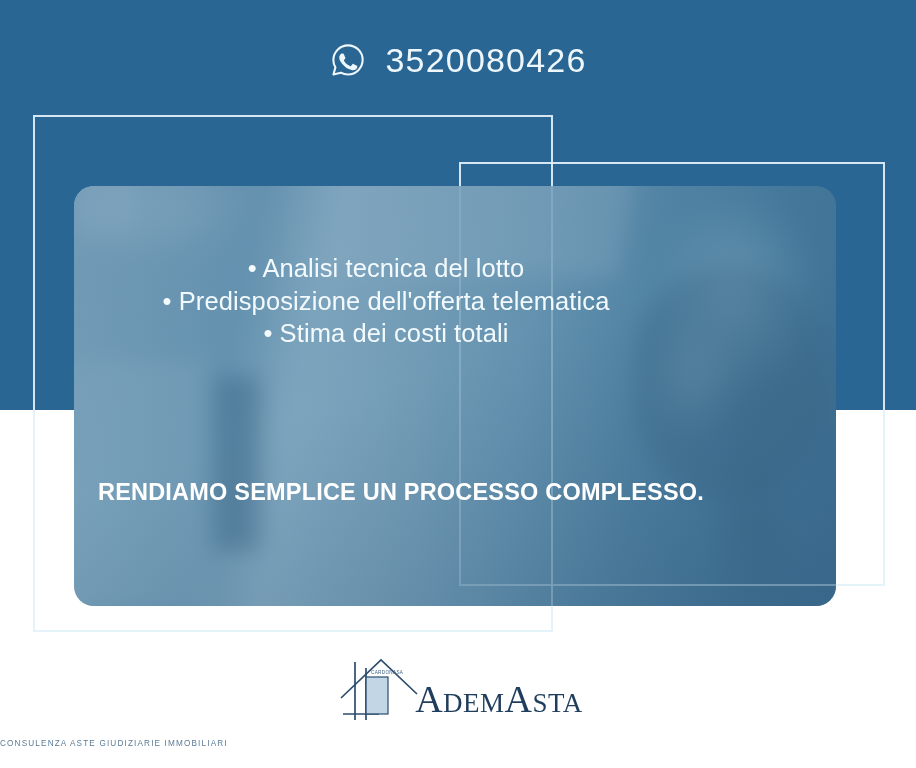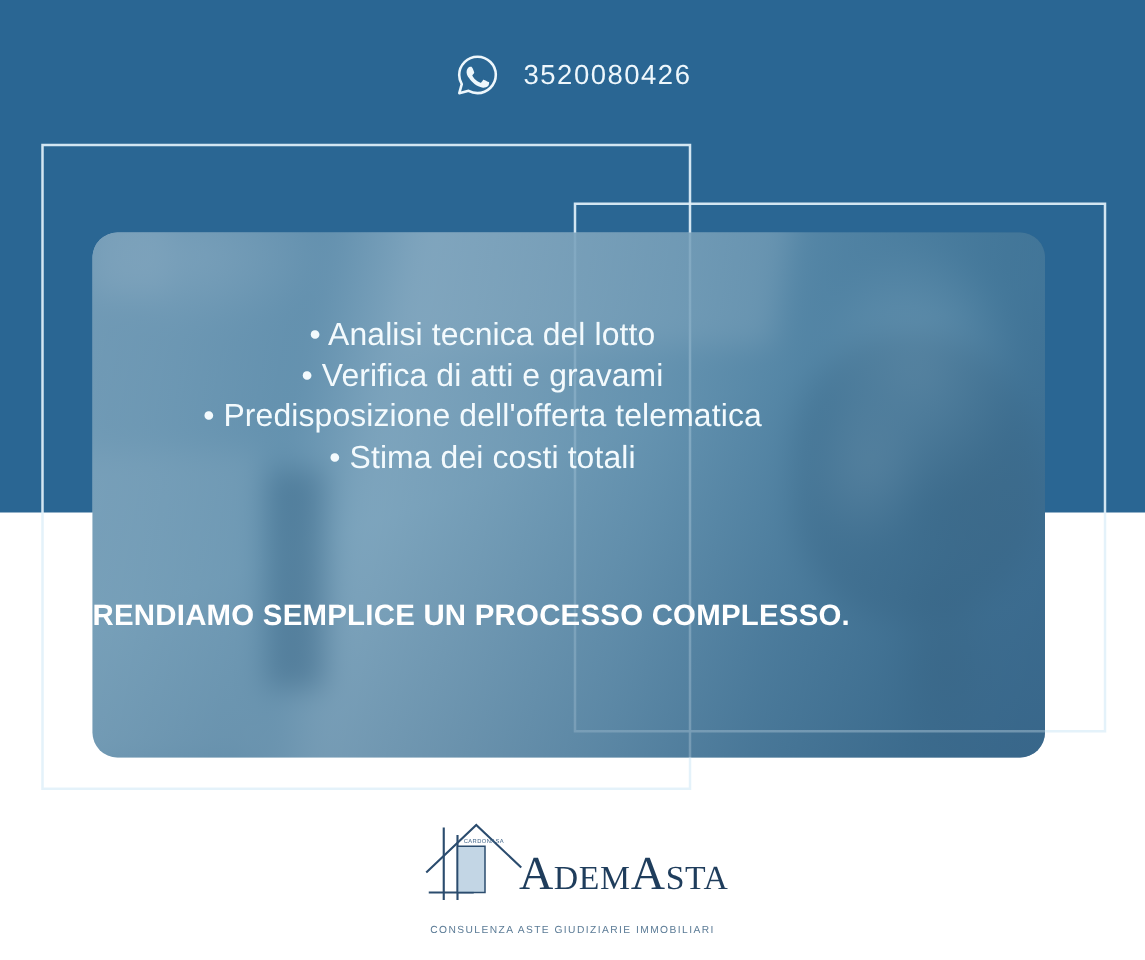--- a/index.html
+++ b/index.html
@@ -82,50 +82,50 @@
     background:linear-gradient(160deg, rgba(70,122,158,.62) 0%, rgba(72,126,160,.60) 45%, rgba(58,104,138,.66) 100%);
     box-sizing:border-box;
   }
   
   .header{
     position:absolute;left:0;top:34px;width:916px;height:52px;
     display:flex;align-items:center;justify-content:center;gap:18px;
   }
   .wa-icon{display:block;width:38px;height:38px;}
   .phone{
-    color:#eef7fc;font-size:22px;letter-spacing:1.2px;font-weight:400;
+    color:#eef7fc;font-size:34px;letter-spacing:1.2px;font-weight:400;
     line-height:1;
   }
   
   .bullets{
     position:absolute;left:74px;top:252px;width:624px;
     text-align:center;
   }
   .bullets li{
     list-style:none;
     color:#f3fafd;
     font-size:25.5px;
     line-height:32.5px;
     letter-spacing:.1px;
     white-space:normal;
     margin:0;padding:0;
   }
   .bullets ul{margin:0;padding:0;}
   .tagline{
     position:absolute;left:74px;top:479px;width:654px;
-    text-align:left;
+    text-align:center;
     color:#ffffff;
     font-size:23.5px;
     font-weight:bold;
     letter-spacing:.2px;
   }
   
   .logo{
     position:absolute;left:0;top:648px;width:916px;height:104px;
-    display:flex;flex-direction:column;align-items:center;
+    display:flex;flex-direction:column;
   }
   .logo-row{
     display:flex;align-items:flex-end;justify-content:center;
     height:78px;
   }
   .logo-mark{position:relative;width:86px;height:78px;}
   .logo-word{
     font-family:"Liberation Serif", serif;
     font-size:38px;
     color:#1f3d5c;
@@ -176,21 +176,20 @@
         <path d="M24 5.5c-10.2 0-18.5 8.3-18.5 18.5 0 3.3 0.9 6.5 2.6 9.3L5.6 42.4l9.4-2.4c2.7 1.5 5.8 2.3 9 2.3 10.2 0 18.5-8.3 18.5-18.5S34.2 5.5 24 5.5z" stroke="#eef7fc" stroke-width="2.6" stroke-linejoin="round" fill="none"></path>
         <path d="M18.6 16.6c-.4-.9-.8-.9-1.2-.9h-1c-.4 0-1 .15-1.5.75-.5.6-1.95 1.9-1.95 4.65s2 5.4 2.3 5.78c.3.37 3.9 6.2 9.6 8.45 4.74 1.87 5.7 1.5 6.73 1.4 1.03-.09 3.3-1.34 3.77-2.64.47-1.3.47-2.4.33-2.64-.14-.23-.52-.37-1.1-.65-.56-.28-3.3-1.63-3.82-1.82-.5-.19-.88-.28-1.25.28-.37.56-1.43 1.82-1.76 2.2-.32.37-.65.42-1.2.14-.56-.28-2.36-.87-4.5-2.77-1.66-1.48-2.78-3.3-3.1-3.86-.33-.56-.04-.86.24-1.14.25-.25.56-.65.84-.98.28-.32.37-.56.56-.93.19-.37.1-.7-.05-.98-.14-.28-1.23-3.05-1.73-4.16z" fill="#eef7fc"></path>
       </svg>
     </span>
     <span class="phone">3520080426</span>
   </div>
 
   <div class="bullets">
     <ul>
       <li>• Analisi tecnica del lotto</li>
-      <li>• Verifica di atti e gravami</li>
       <li>• Predisposizione dell'offerta telematica</li>
       <li>• Stima dei costi totali</li>
     </ul>
   </div>
 
   <div class="tagline">RENDIAMO SEMPLICE UN PROCESSO COMPLESSO.</div>
 
   <div class="logo">
     <div class="logo-row">
       <span class="logo-mark">

